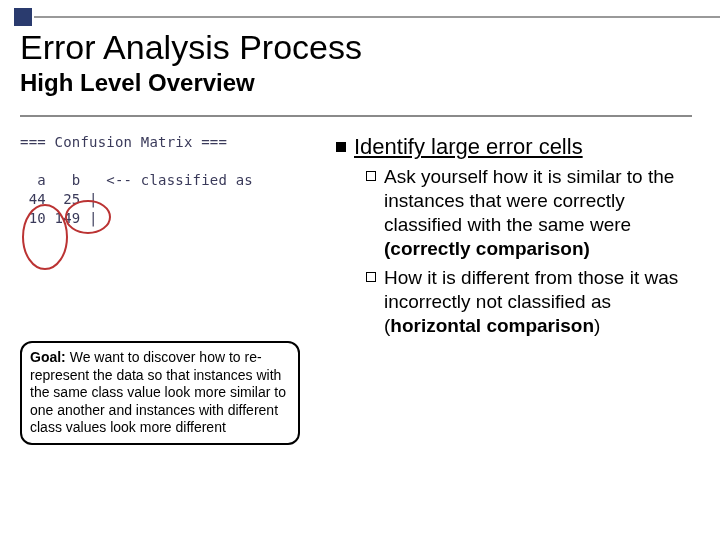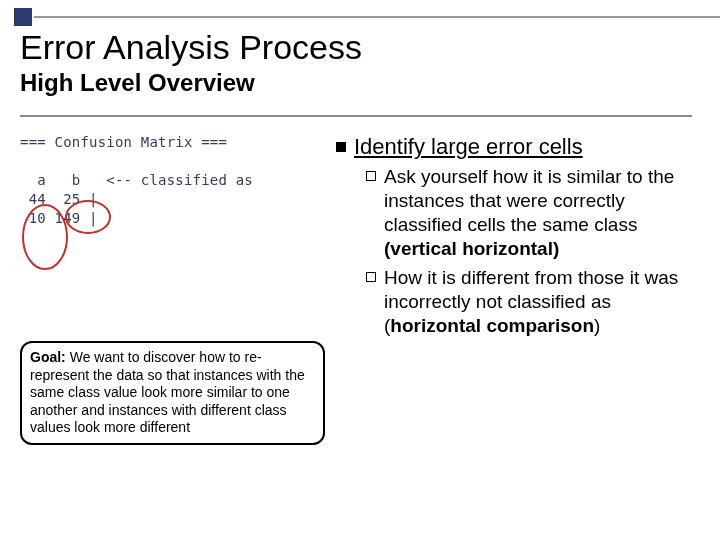--- a/index.html
+++ b/index.html
@@ -81,21 +81,21 @@
     width: 270px; height: 160px;
     pointer-events: none;
   }
   .goal-box {
     margin-top: 48px;
     border: 2px solid #000;
     border-radius: 12px;
     padding: 6px 8px;
     font-size: 14px;
     line-height: 1.25;
-    width: 305px;
+    width: 280px;
   }
   .goal-box b { font-weight: 700; }
   .bullets {
     list-style: none;
   }
   .bullets > li {
     display: flex;
     gap: 8px;
     font-size: 22px;
     line-height: 1.25;
@@ -161,21 +161,21 @@
       <ul class="bullets">
         <li>
           <span class="sq-bullet"></span>
           <span>Identify large error cells</span>
         </li>
       </ul>
       <ul class="sublist">
         <li>
           <span class="hollow-bullet"></span>
           <span>
-            <span>Ask yourself how it is similar to the instances that were correctly classified cells the same class </span><b>(vertical horizontal)</b>
+            <span>Ask yourself how it is similar to the instances that were correctly classified with the same were </span><b>(correctly comparison)</b>
           </span>
         </li>
         <li>
           <span class="hollow-bullet"></span>
           <span>
             <span>How it is different from those it was incorrectly not classified as (</span><b>horizontal comparison</b><span>)</span>
           </span>
         </li>
       </ul>
     </div>

